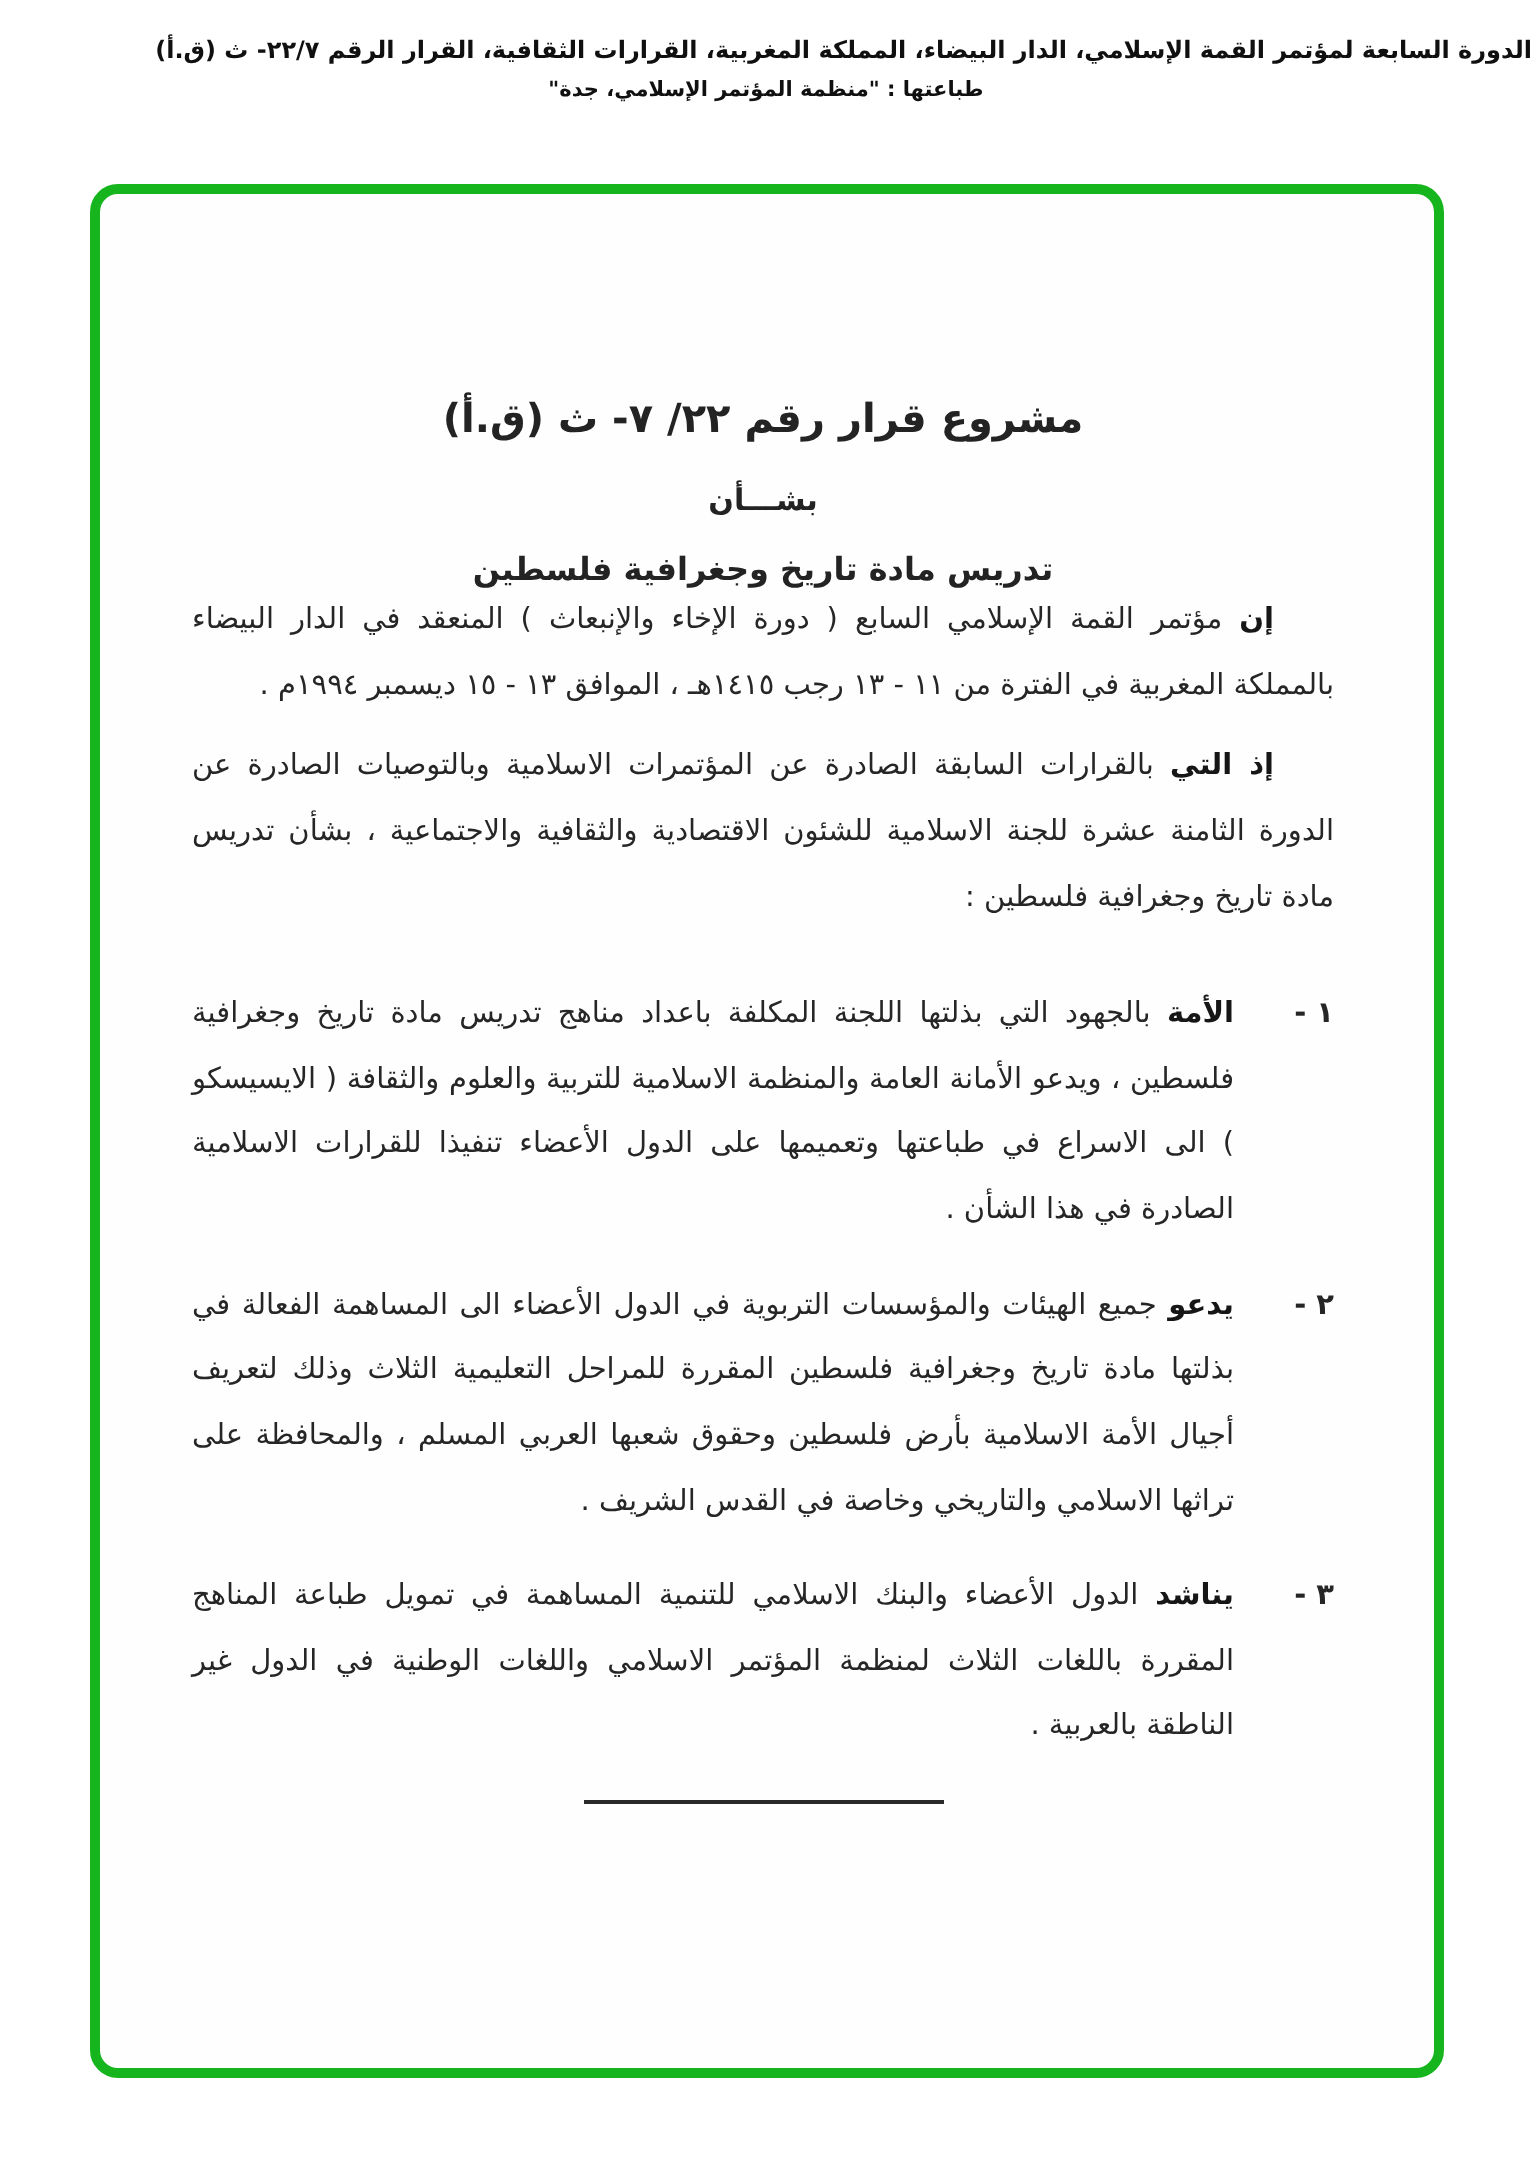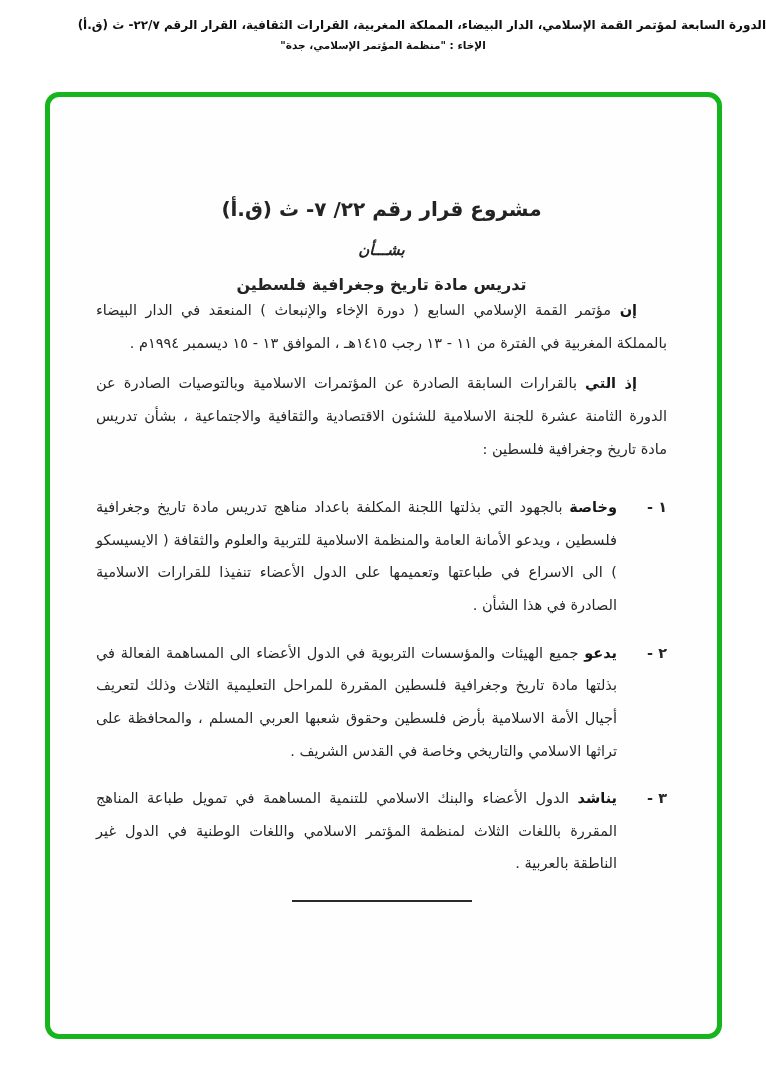--- a/index.html
+++ b/index.html
@@ -27,21 +27,21 @@
     border: 5px solid #1d4ed8;
     border-radius: 14px;
     background: #fefefe;
   }
   .doc-content {
     padding: 100px 50px 0 46px;
     height: 100%;
   }
   .title-block { text-align: center; color: #232323; }
   .title-main { font-size: 20px; font-weight: 700; letter-spacing: 1px; }
-  .title-regarding { font-size: 15px; font-weight: 700; margin-top: 20px; letter-spacing: 1px; font-style: italic; }
+  .title-regarding { font-size: 15px; font-weight: 700; margin-top: 20px; letter-spacing: 1px; }
   .title-subject { font-size: 16px; font-weight: 700; margin-top: 16px; }
 
   .body-text { font-size: 14.5px; line-height: 2.25; color: #262626; }
   p.para { margin: 0 0 8px 0; text-align: justify; }
   p.para.indent { text-indent: 30px; }
   .lead { font-weight: 700; color: #161616; }
 
   .items { margin-top: 26px; }
   .item { display: flex; gap: 14px; margin-bottom: 15px; }
   .item-num { flex: 0 0 36px; font-weight: 600; white-space: nowrap; color: #262626; }
@@ -52,21 +52,21 @@
     border-top: 2px solid #2a2a2a;
     margin: 20px auto 0;
   }
 </style>
 </head>
 <body>
 
 <header class="top-header">
   <div class="header-line1">الدورة السابعة لمؤتمر القمة الإسلامي، الدار البيضاء، المملكة المغربية، القرارات الثقافية، القرار الرقم ٢٢/٧- ث (ق.أ)</div>
   <div class="header-line2">
-    <span>الإخاء :</span>
+    <span>طباعتها :</span>
     <span>"منظمة المؤتمر الإسلامي، جدة"</span>
   </div>
 </header>
 
 <div class="doc-frame" style="border-color: rgb(22, 181, 30);">
   <div class="doc-content">
 
     <div class="title-block">
       <div class="title-main">مشروع قرار رقم ٢٢/ ٧- ث (ق.أ)</div>
       <div class="title-regarding">بشـــأن</div>
@@ -76,21 +76,21 @@
     <div class="body-text">
 
       <p class="para indent"><span class="lead">إن</span> <span>مؤتمر القمة الإسلامي السابع ( دورة الإخاء والإنبعاث ) المنعقد في الدار البيضاء بالمملكة المغربية في الفترة من ١١ - ١٣ رجب ١٤١٥هـ ، الموافق ١٣ - ١٥ ديسمبر ١٩٩٤م .</span></p>
 
       <p class="para indent"><span class="lead">إذ التي</span> <span>بالقرارات السابقة الصادرة عن المؤتمرات الاسلامية وبالتوصيات الصادرة عن الدورة الثامنة عشرة للجنة الاسلامية للشئون الاقتصادية والثقافية والاجتماعية ، بشأن تدريس مادة تاريخ وجغرافية فلسطين :</span></p>
 
       <div class="items">
 
         <div class="item">
           <span class="item-num">١ -</span>
-          <span class="item-text"><span class="lead">وخاصة</span> <span>بالجهود التي بذلتها اللجنة المكلفة باعداد مناهج تدريس مادة تاريخ وجغرافية فلسطين ، ويدعو الأمانة العامة والمنظمة الاسلامية للتربية والعلوم والثقافة ( الايسيسكو ) الى الاسراع في طباعتها وتعميمها على الدول الأعضاء تنفيذا للقرارات الاسلامية الصادرة في هذا الشأن .</span></span>
+          <span class="item-text"><span class="lead">الأمة</span> <span>بالجهود التي بذلتها اللجنة المكلفة باعداد مناهج تدريس مادة تاريخ وجغرافية فلسطين ، ويدعو الأمانة العامة والمنظمة الاسلامية للتربية والعلوم والثقافة ( الايسيسكو ) الى الاسراع في طباعتها وتعميمها على الدول الأعضاء تنفيذا للقرارات الاسلامية الصادرة في هذا الشأن .</span></span>
         </div>
 
         <div class="item">
           <span class="item-num">٢ -</span>
           <span class="item-text"><span class="lead">يدعو</span> <span>جميع الهيئات والمؤسسات التربوية في الدول الأعضاء الى المساهمة الفعالة في بذلتها مادة تاريخ وجغرافية فلسطين المقررة للمراحل التعليمية الثلاث وذلك لتعريف أجيال الأمة الاسلامية بأرض فلسطين وحقوق شعبها العربي المسلم ، والمحافظة على تراثها الاسلامي والتاريخي وخاصة في القدس الشريف .</span></span>
         </div>
 
         <div class="item">
           <span class="item-num">٣ -</span>
           <span class="item-text"><span class="lead">يناشد</span> <span>الدول الأعضاء والبنك الاسلامي للتنمية المساهمة في تمويل طباعة المناهج المقررة باللغات الثلاث لمنظمة المؤتمر الاسلامي واللغات الوطنية في الدول غير الناطقة بالعربية .</span></span>

